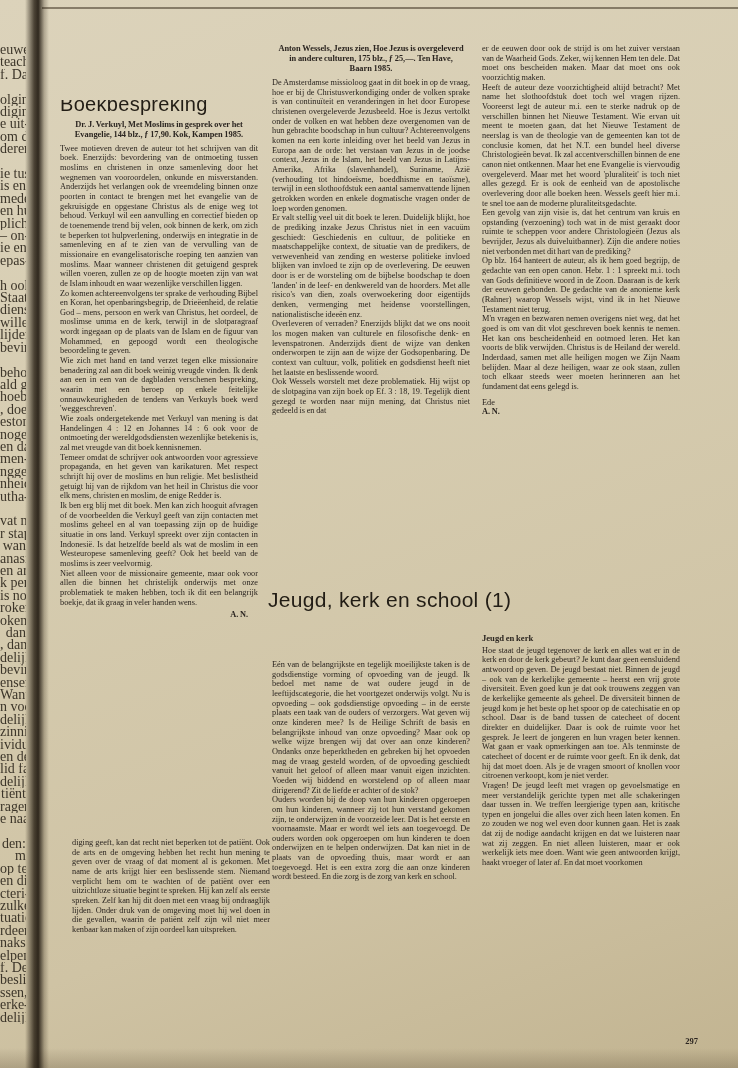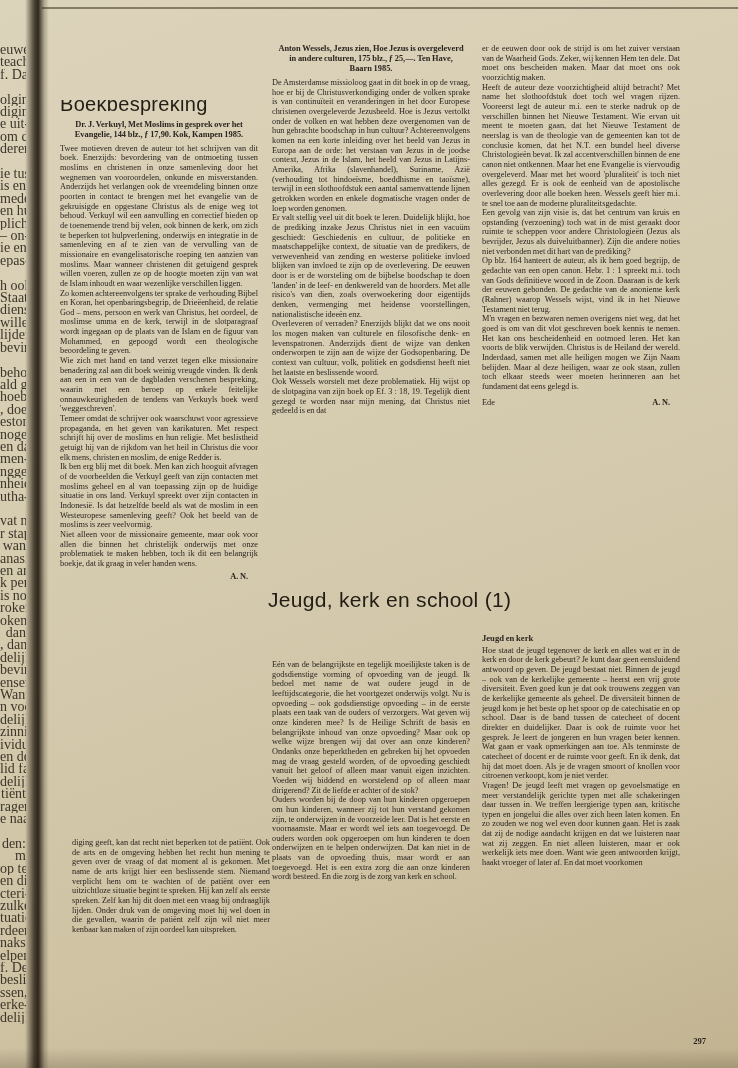--- a/index.html
+++ b/index.html
@@ -14,34 +14,34 @@
   .toprule{position:absolute;top:7px;left:42px;right:0;height:2px;background:rgba(50,38,22,.5);}
   .fragments{position:absolute;left:0;top:44px;width:26px;height:990px;overflow:hidden;
         text-align:right;font-size:14px;line-height:12.4px;color:#3c3529;}
   .frag{min-height:12.4px;white-space:nowrap;overflow:hidden;}
   .col{position:absolute;text-align:justify;font-size:8.3px;line-height:9.65px;word-spacing:-0.4px;}
   .col p{margin:0;}
   .section-title{font-family:"Liberation Sans","DejaVu Sans",sans-serif;font-weight:400;
         font-size:20px;letter-spacing:.3px;color:#221d15;margin:0 0 10px 0;text-align:left;}
   .book-heading{font-size:8.4px;font-weight:bold;text-align:center;line-height:10px;margin:0 0 4px 0;padding:0 6px;}
   .signature{text-align:right;padding-right:10px;margin-top:3px;font-size:8.3px;font-weight:bold;}
-  .sign-row{display:flex;justify-content:space-between;padding-right:10px;margin-top:6px;font-size:8.3px;}
+  .sign-row{display:flex;justify-content:space-between;padding-right:10px;margin-top:6px;font-size:8.3px;flex-direction:column;}
   .sign-row .place{font-weight:normal;}
   .sign-row .initials{font-weight:bold;}
   .col1{left:60px;top:100px;width:198px;height:736px;overflow:hidden;}
   .col2{left:272px;top:44px;width:198px;height:552px;overflow:hidden;}
   .col3{left:482px;top:44px;width:198px;height:558px;overflow:hidden;}
   .jeugd-title{position:absolute;left:268px;top:588px;margin:0;
         font-family:"Liberation Sans","DejaVu Sans",sans-serif;font-weight:400;
         font-size:21px;letter-spacing:.3px;color:#221d15;}
   .jeugd-a{left:272px;top:660px;width:198px;height:380px;overflow:hidden;}
   .jeugd-b{left:482px;top:634px;width:198px;height:380px;overflow:hidden;}
   .subheading{font-size:8.6px;font-weight:bold;margin:0 0 2px 0;text-align:left;}
   .col1-bottom{left:72px;top:838px;width:198px;height:178px;overflow:hidden;}
-  .page-number{position:absolute;right:32px;bottom:22px;font-size:8.5px;font-weight:bold;color:#2b2520;}
+  .page-number{position:absolute;right:40px;bottom:22px;font-size:8.5px;font-weight:bold;color:#2b2520;}
 </style>
 </head>
 <body>
 
 <div class="scan">
 
   <div class="fragments">
       <div class="frag">euwen</div>
       <div class="frag">teacht</div>
       <div class="frag">f. Dat</div>
@@ -126,21 +126,22 @@
   <div class="gutter"></div>
   <div class="toprule"></div>
 
   <section class="col col1">
     <h1 class="section-title">Boekbespreking</h1>
     <h2 class="book-heading">Dr. J. Verkuyl, Met Moslims in gesprek over het Evangelie, 144 blz., ƒ 17,90. Kok, Kampen 1985.</h2>
     <div>
         <p class="para">Twee motieven dreven de auteur tot het schrijven van dit boek. Enerzijds: bevordering van de ontmoeting tussen moslims en christenen in onze samenleving door het wegnemen van vooroordelen, onkunde en misverstanden. Anderzijds het verlangen ook de vreemdeling binnen onze poorten in contact te brengen met het evangelie van de gekruisigde en opgestane Christus als de enige weg tot behoud. Verkuyl wil een aanvulling en correctief bieden op de toenemende trend bij velen, ook binnen de kerk, om zich te beperken tot hulpverlening, onderwijs en integratie in de samenleving en af te zien van de vervulling van de missionaire en evangelisatorische roeping ten aanzien van moslims. Maar wanneer christenen dit getuigend gesprek willen voeren, zullen ze op de hoogte moeten zijn van wat de Islam inhoudt en waar wezenlijke verschillen liggen.</p>
         <p class="para">Zo komen achtereenvolgens ter sprake de verhouding Bijbel en Koran, het openbaringsbegrip, de Drieëenheid, de relatie God – mens, persoon en werk van Christus, het oordeel, de moslimse umma en de kerk, terwijl in de slotparagraaf wordt ingegaan op de plaats van de Islam en de figuur van Mohammed, en gepoogd wordt een theologische beoordeling te geven.</p>
         <p class="para">Wie zich met hand en tand verzet tegen elke missionaire benadering zal aan dit boek weinig vreugde vinden. Ik denk aan een in een van de dagbladen verschenen bespreking, waarin met een beroep op enkele feitelijke onnauwkeurigheden de tendens van Verkuyls boek werd 'weggeschreven'.</p>
-        <p class="para">Temeer omdat de schrijver ook waarschuwt voor agressieve propaganda, en het geven van karikaturen. Met respect schrijft hij over de moslims en hun religie. Met beslistheid getuigt hij van de rijkdom van het heil in Christus die voor elk mens, christen en moslim, de enige Redder is.</p>
+        <p class="para">Wie zoals ondergetekende met Verkuyl van mening is dat Handelingen 4 : 12 en Johannes 14 : 6 ook voor de ontmoeting der wereldgodsdiensten wezenlijke betekenis is, zal met vreugde van dit boek kennisnemen.</p>
+        <p class="para">Temeer omdat de schrijver ook antwoorden voor agressieve propaganda, en het geven van karikaturen. Met respect schrijft hij over de moslims en hun religie. Met beslistheid getuigt hij van de rijkdom van het heil in Christus die voor elk mens, christen en moslim, de enige Redder is.</p>
         <p class="para">Ik ben erg blij met dit boek. Men kan zich hooguit afvragen of de voorbeelden die Verkuyl geeft van zijn contacten met moslims geheel en al van toepassing zijn op de huidige situatie in ons land. Verkuyl spreekt over zijn contacten in Indonesië. Is dat hetzelfde beeld als wat de moslim in een Westeuropese samenleving geeft? Ook het beeld van de moslims is zeer veelvormig.</p>
         <p class="para">Niet alleen voor de missionaire gemeente, maar ook voor allen die binnen het christelijk onderwijs met onze problematiek te maken hebben, toch ik dit een belangrijk boekje, dat ik graag in veler handen wens.</p>
       </div>
     <div class="signature">A. N.</div>
   </section>
 
   <section class="col col2">
     <h2 class="book-heading">Anton Wessels, Jezus zien, Hoe Jezus is overgeleverd in andere culturen, 175 blz., ƒ 25,—. Ten Have, Baarn 1985.</h2>
     <div>
         <p class="para">De Amsterdamse missioloog gaat in dit boek in op de vraag, hoe er bij de Christusverkondiging onder de volken sprake is van continuïteit en veranderingen in het door Europese christenen overgeleverde Jezusbeeld. Hoe is Jezus vertolkt onder de volken en wat hebben deze overgenomen van de hun gebrachte boodschap in hun cultuur? Achtereenvolgens komen na een korte inleiding over het beeld van Jezus in Europa aan de orde: het verstaan van Jezus in de joodse context, Jezus in de Islam, het beeld van Jezus in Latijns-Amerika, Afrika (slavenhandel), Suriname, Azië (verhouding tot hindoeïsme, boeddhisme en taoïsme), terwijl in een slothoofdstuk een aantal samenvattende lijnen getrokken worden en enkele dogmatische vragen onder de loep worden genomen.</p>

